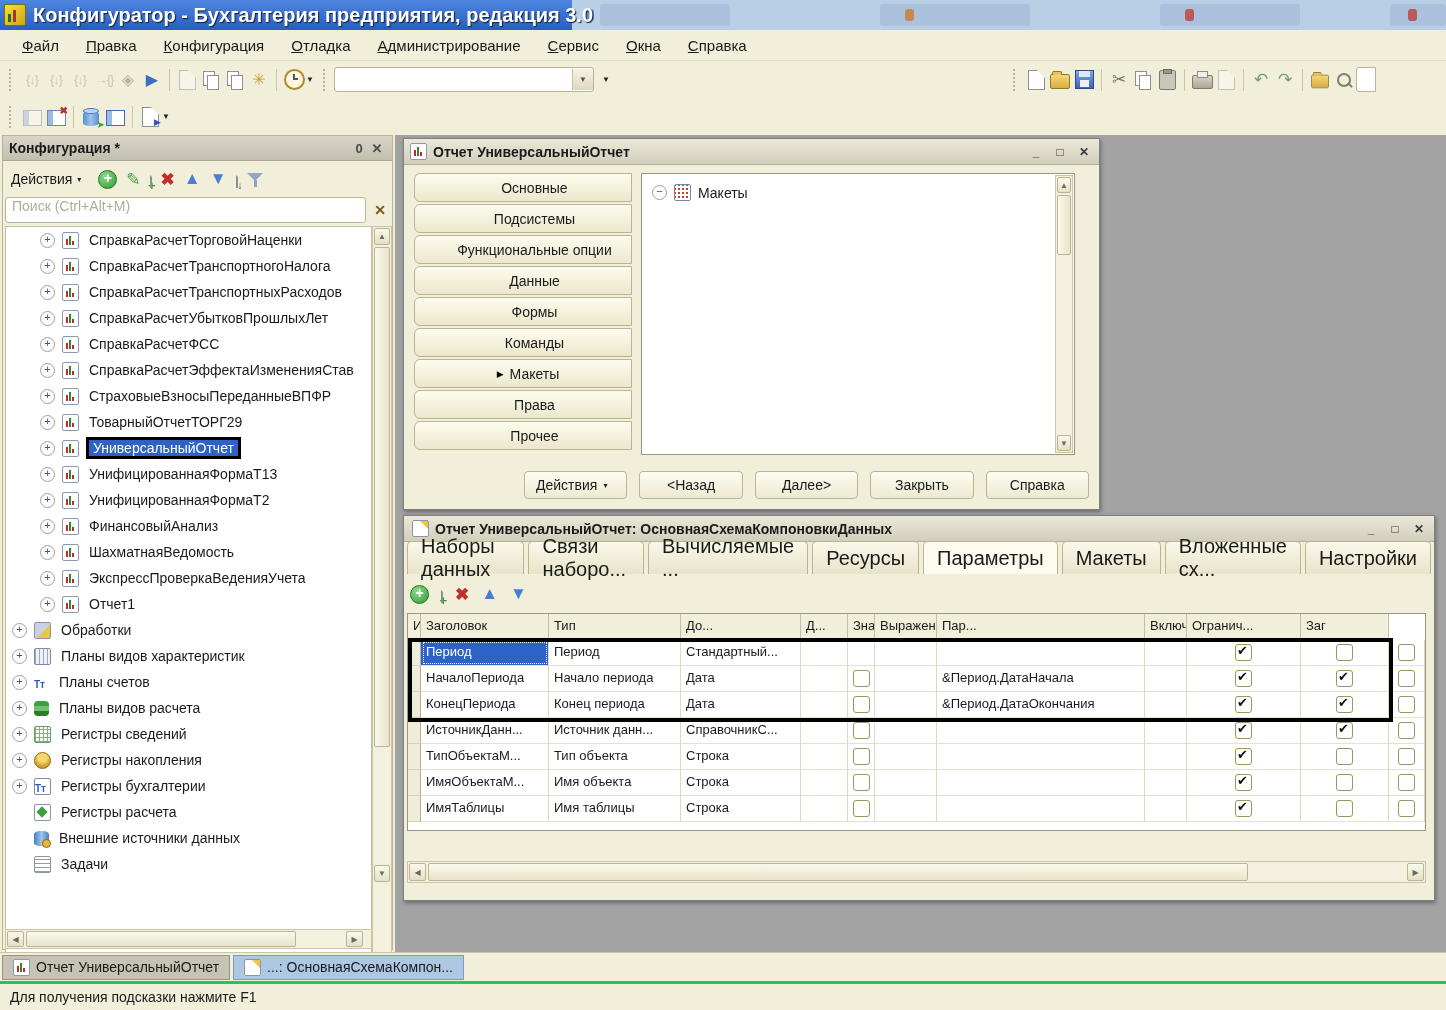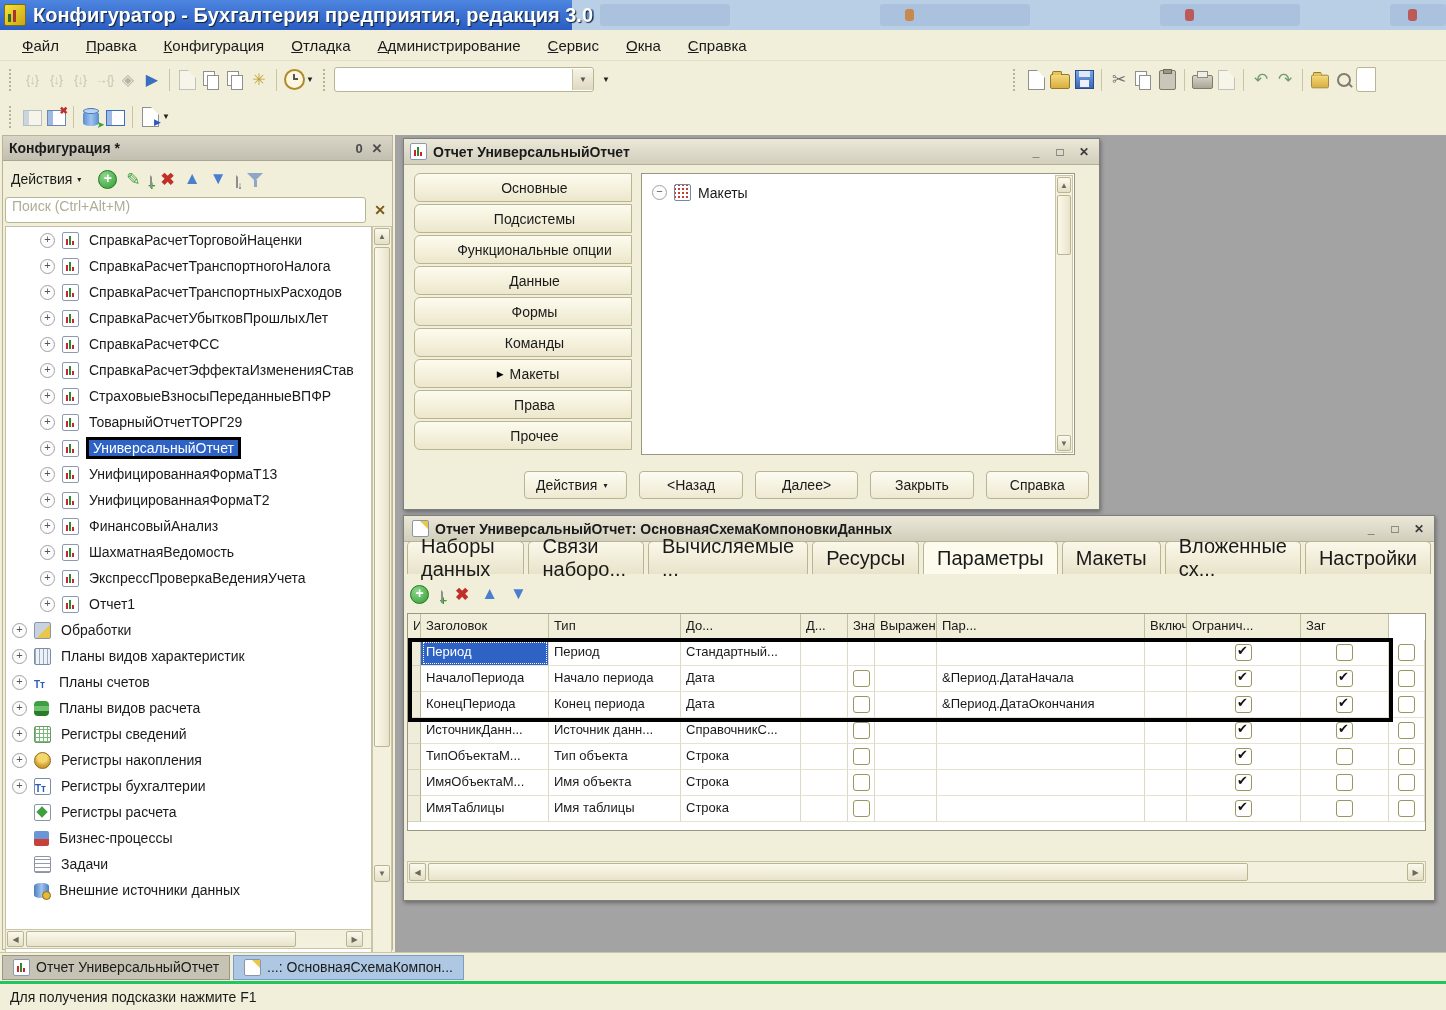--- a/index.html
+++ b/index.html
@@ -442,36 +442,31 @@
           <span class="ico acctreg"></span>
           <span class="tlabel">Регистры бухгалтерии</span>
         </div>
 
         <div class="titem lvl0">
           <span class="exp none">+</span>
           <span class="ico calcreg"></span>
           <span class="tlabel">Регистры расчета</span>
         </div>
 
+
         <div class="titem lvl0">
           <span class="exp none">+</span>
-          <span class="ico business"></span>
-          <span class="tlabel">Бизнес-процессы</span>
+          <span class="ico extsrc"></span>
+          <span class="tlabel">Внешние источники данных</span>
         </div>
 
         <div class="titem lvl0">
           <span class="exp none">+</span>
           <span class="ico tasks"></span>
           <span class="tlabel">Задачи</span>
-        </div>
-
-        <div class="titem lvl0">
-          <span class="exp none">+</span>
-          <span class="ico extsrc"></span>
-          <span class="tlabel">Внешние источники данных</span>
         </div>
       </div>
 
     <div class="abs sb-v" style="left:369px;top:90px;width:20px;height:750px;">
       <span class="sb-btn" style="left:1px;top:1px;width:16px;height:17px;">▲</span>
       <span class="sb-thumb" style="left:1px;top:20px;width:16px;height:500px;"></span>
       <span class="sb-btn" style="left:1px;top:638px;width:16px;height:17px;">▼</span>
       <span class="sb-btn" style="left:1px;bottom:1px;width:16px;height:17px;">▼</span>
     </div>
 

